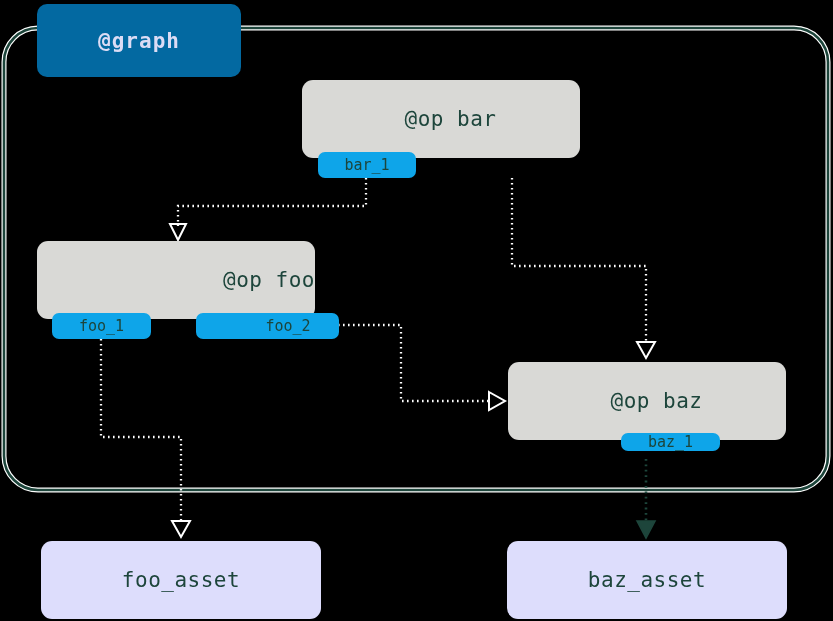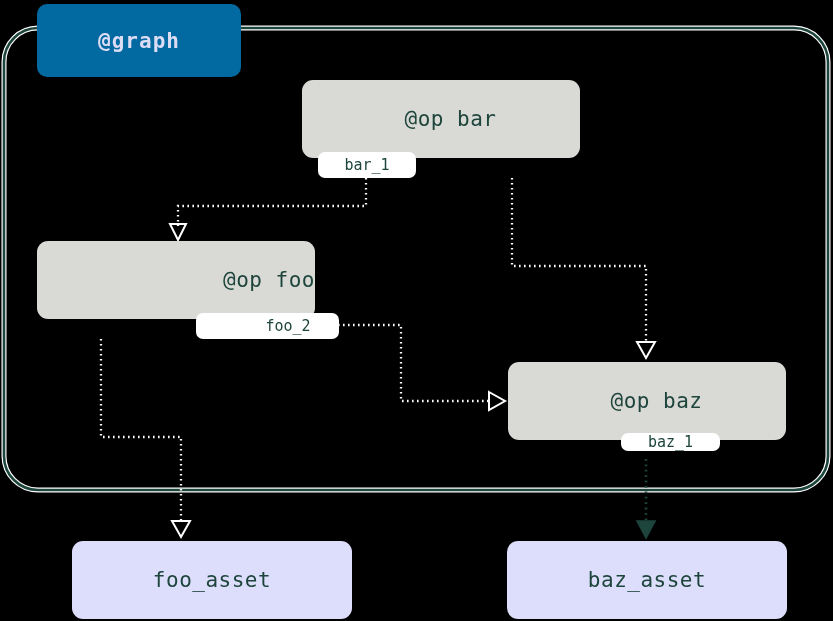--- a/index.html
+++ b/index.html
@@ -54,21 +54,21 @@
     display: flex;
     align-items: center;
     justify-content: center;
     font-size: 21px;
     font-weight: bold;
     letter-spacing: 1px;
     z-index: 5;
   }
   .port {
     position: absolute;
-    background: #ffffff;
+    background: #0ea5e9;
     color: #1d453b;
     border-radius: 7px;
     display: flex;
     align-items: center;
     justify-content: center;
     font-size: 15px;
     z-index: 4;
   }
 </style>
 </head>
@@ -114,31 +114,34 @@
   <div class="node op-node" style="left:302px; top:80px; width:278px; height:78px;">
     <span>@op bar</span>
   </div>
   <div class="port" style="left:318px; top:152px; width:98px; height:26px;">
     <span>bar_1</span>
   </div>
 
   <div class="node op-node" style="left:37px; top:241px; width:278px; height:78px;justify-content:flex-end;">
     <span>@op foo</span>
   </div>
+  <div class="port" style="left:52px; top:313px; width:99px; height:26px;">
+    <span>foo_1</span>
+  </div>
   <div class="port" style="left:196px; top:313px; width:102px; height:26px;padding-left:41px;">
     <span>foo_2</span>
   </div>
 
   <div class="node op-node" style="left:508px; top:362px; width:278px; height:78px;">
     <span>@op baz</span>
   </div>
   <div class="port" style="left:597px; top:433px; width:99px; height:18px;margin-left:24px;">
     <span>baz_1</span>
   </div>
 
-  <div class="node asset-node" style="left:41px; top:541px; width:280px; height:78px;margin-left:31px;">
+  <div class="node asset-node" style="left:41px; top:541px; width:280px; height:78px;">
     <span>foo_asset</span>
   </div>
   <div class="node asset-node" style="left:507px; top:541px; width:280px; height:78px;">
     <span>baz_asset</span>
   </div>
 
 </div>
 
 </body></html>

